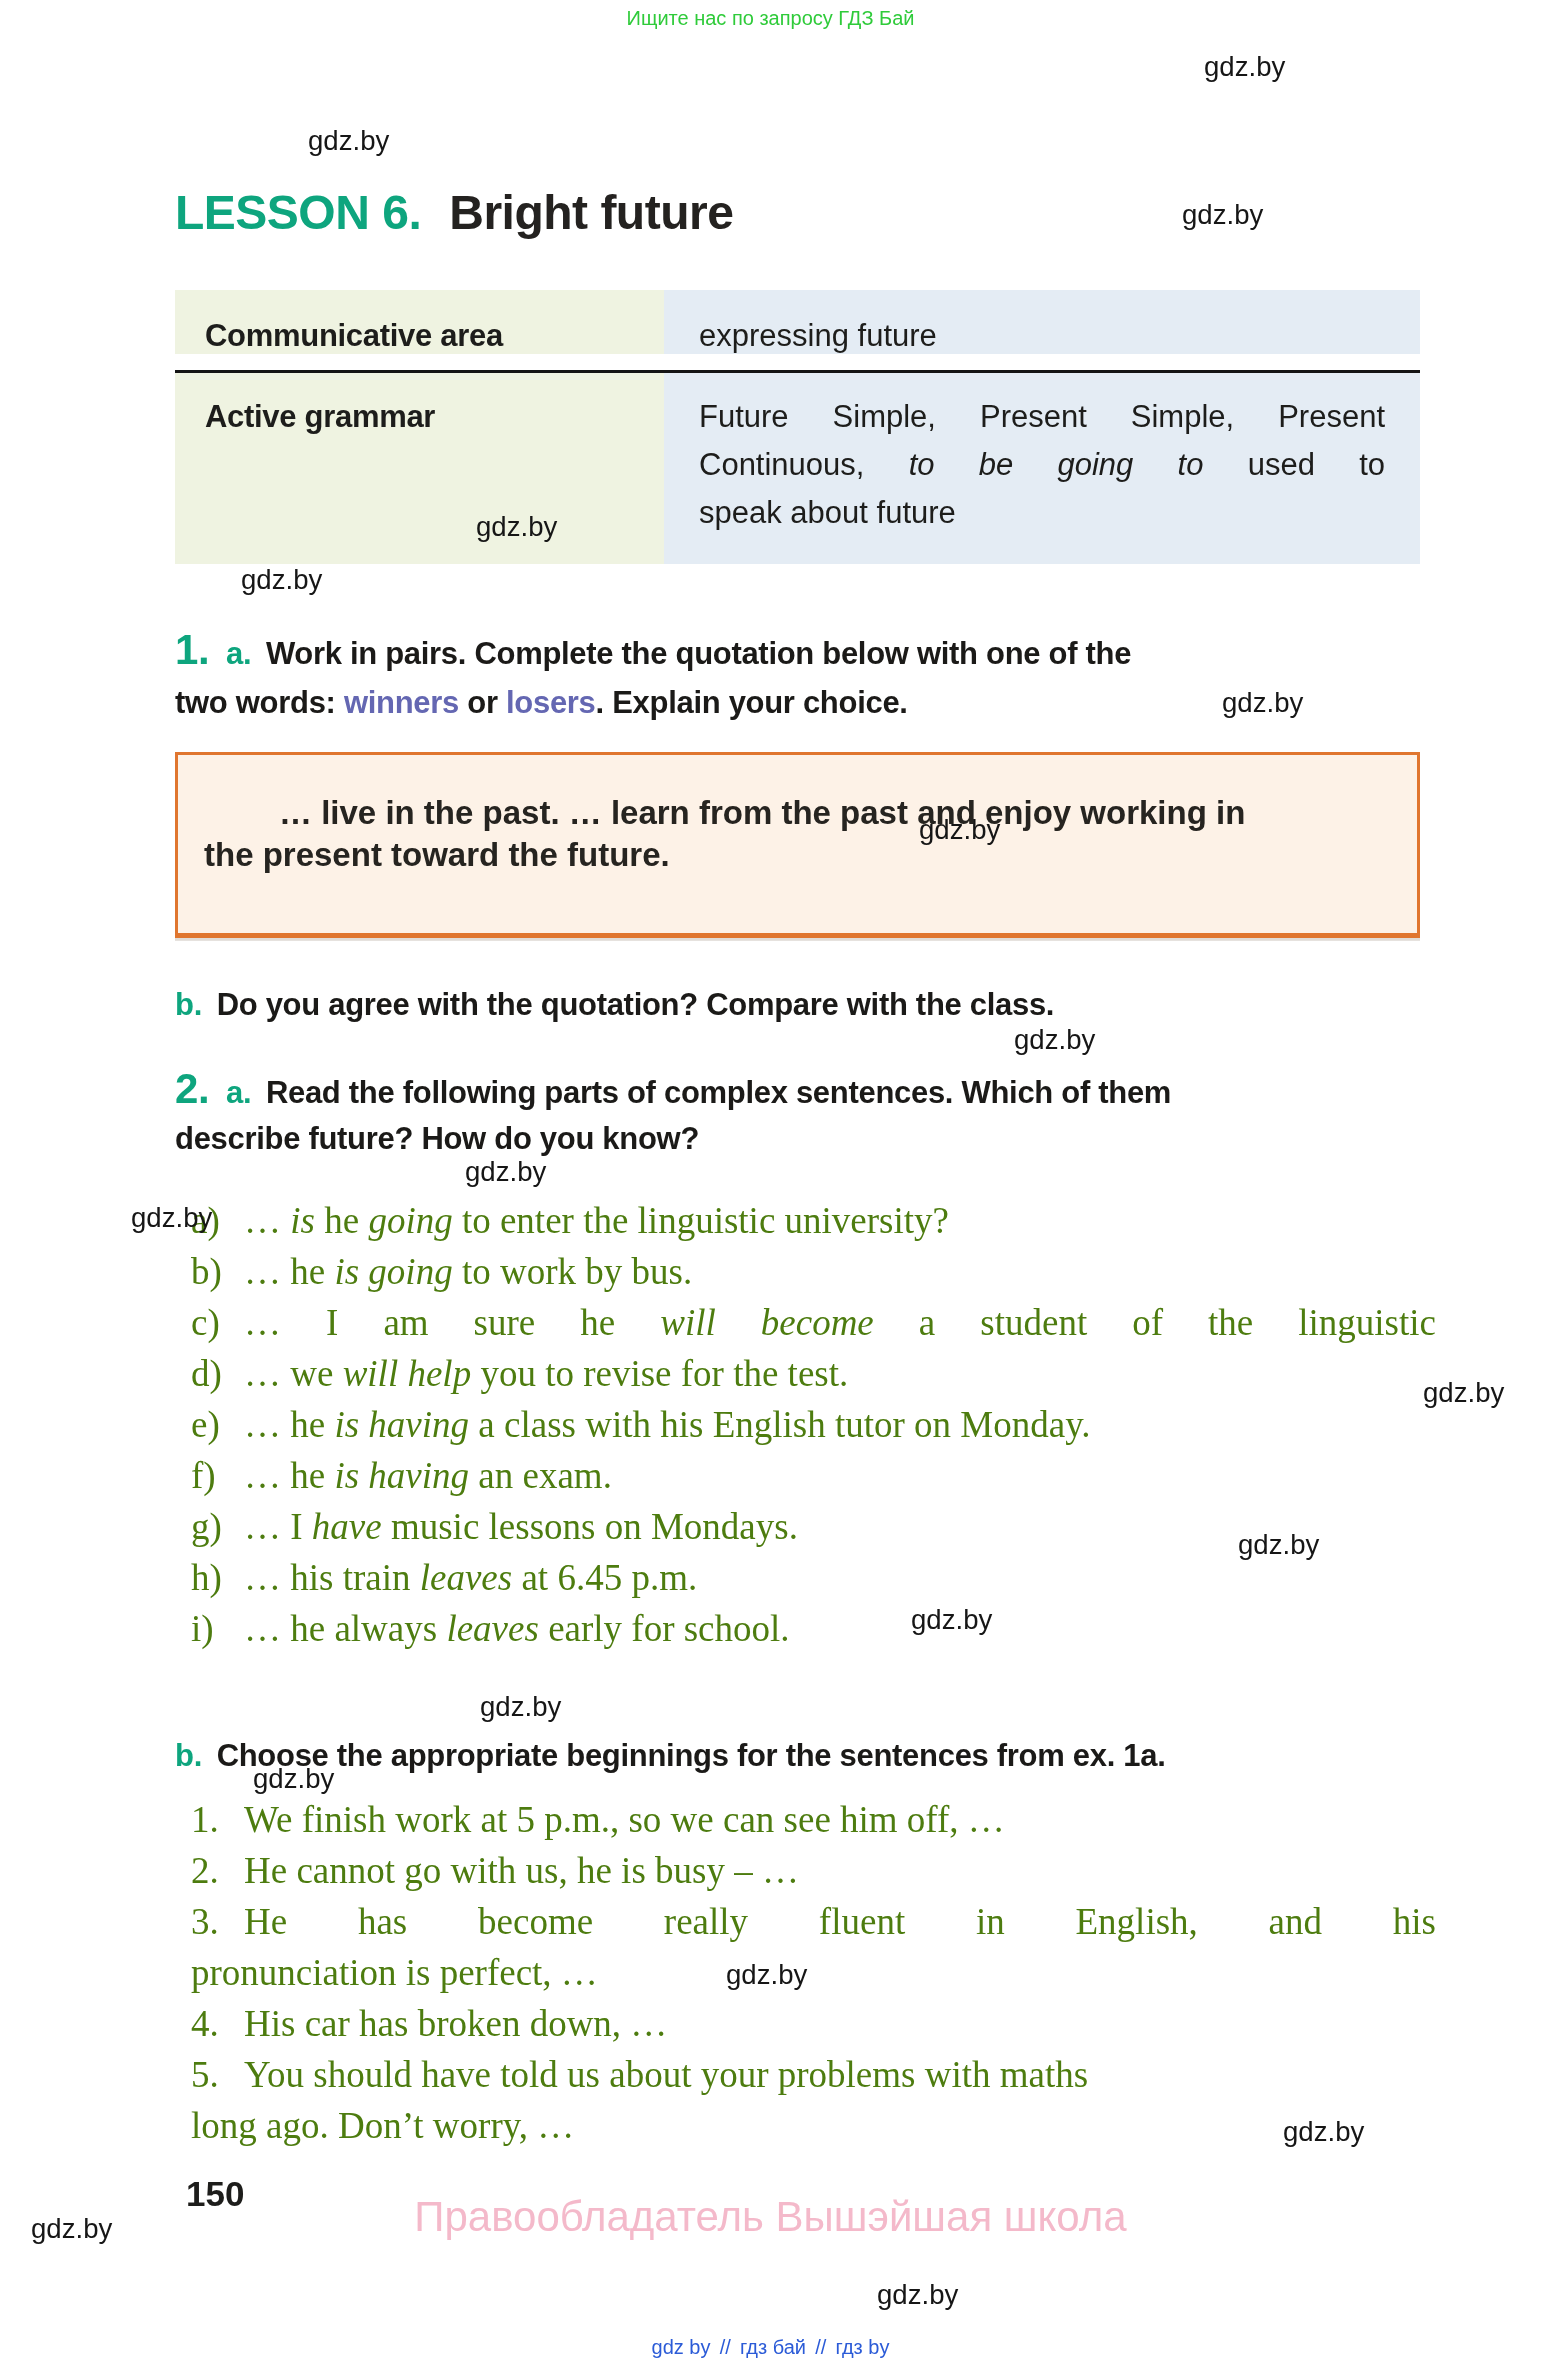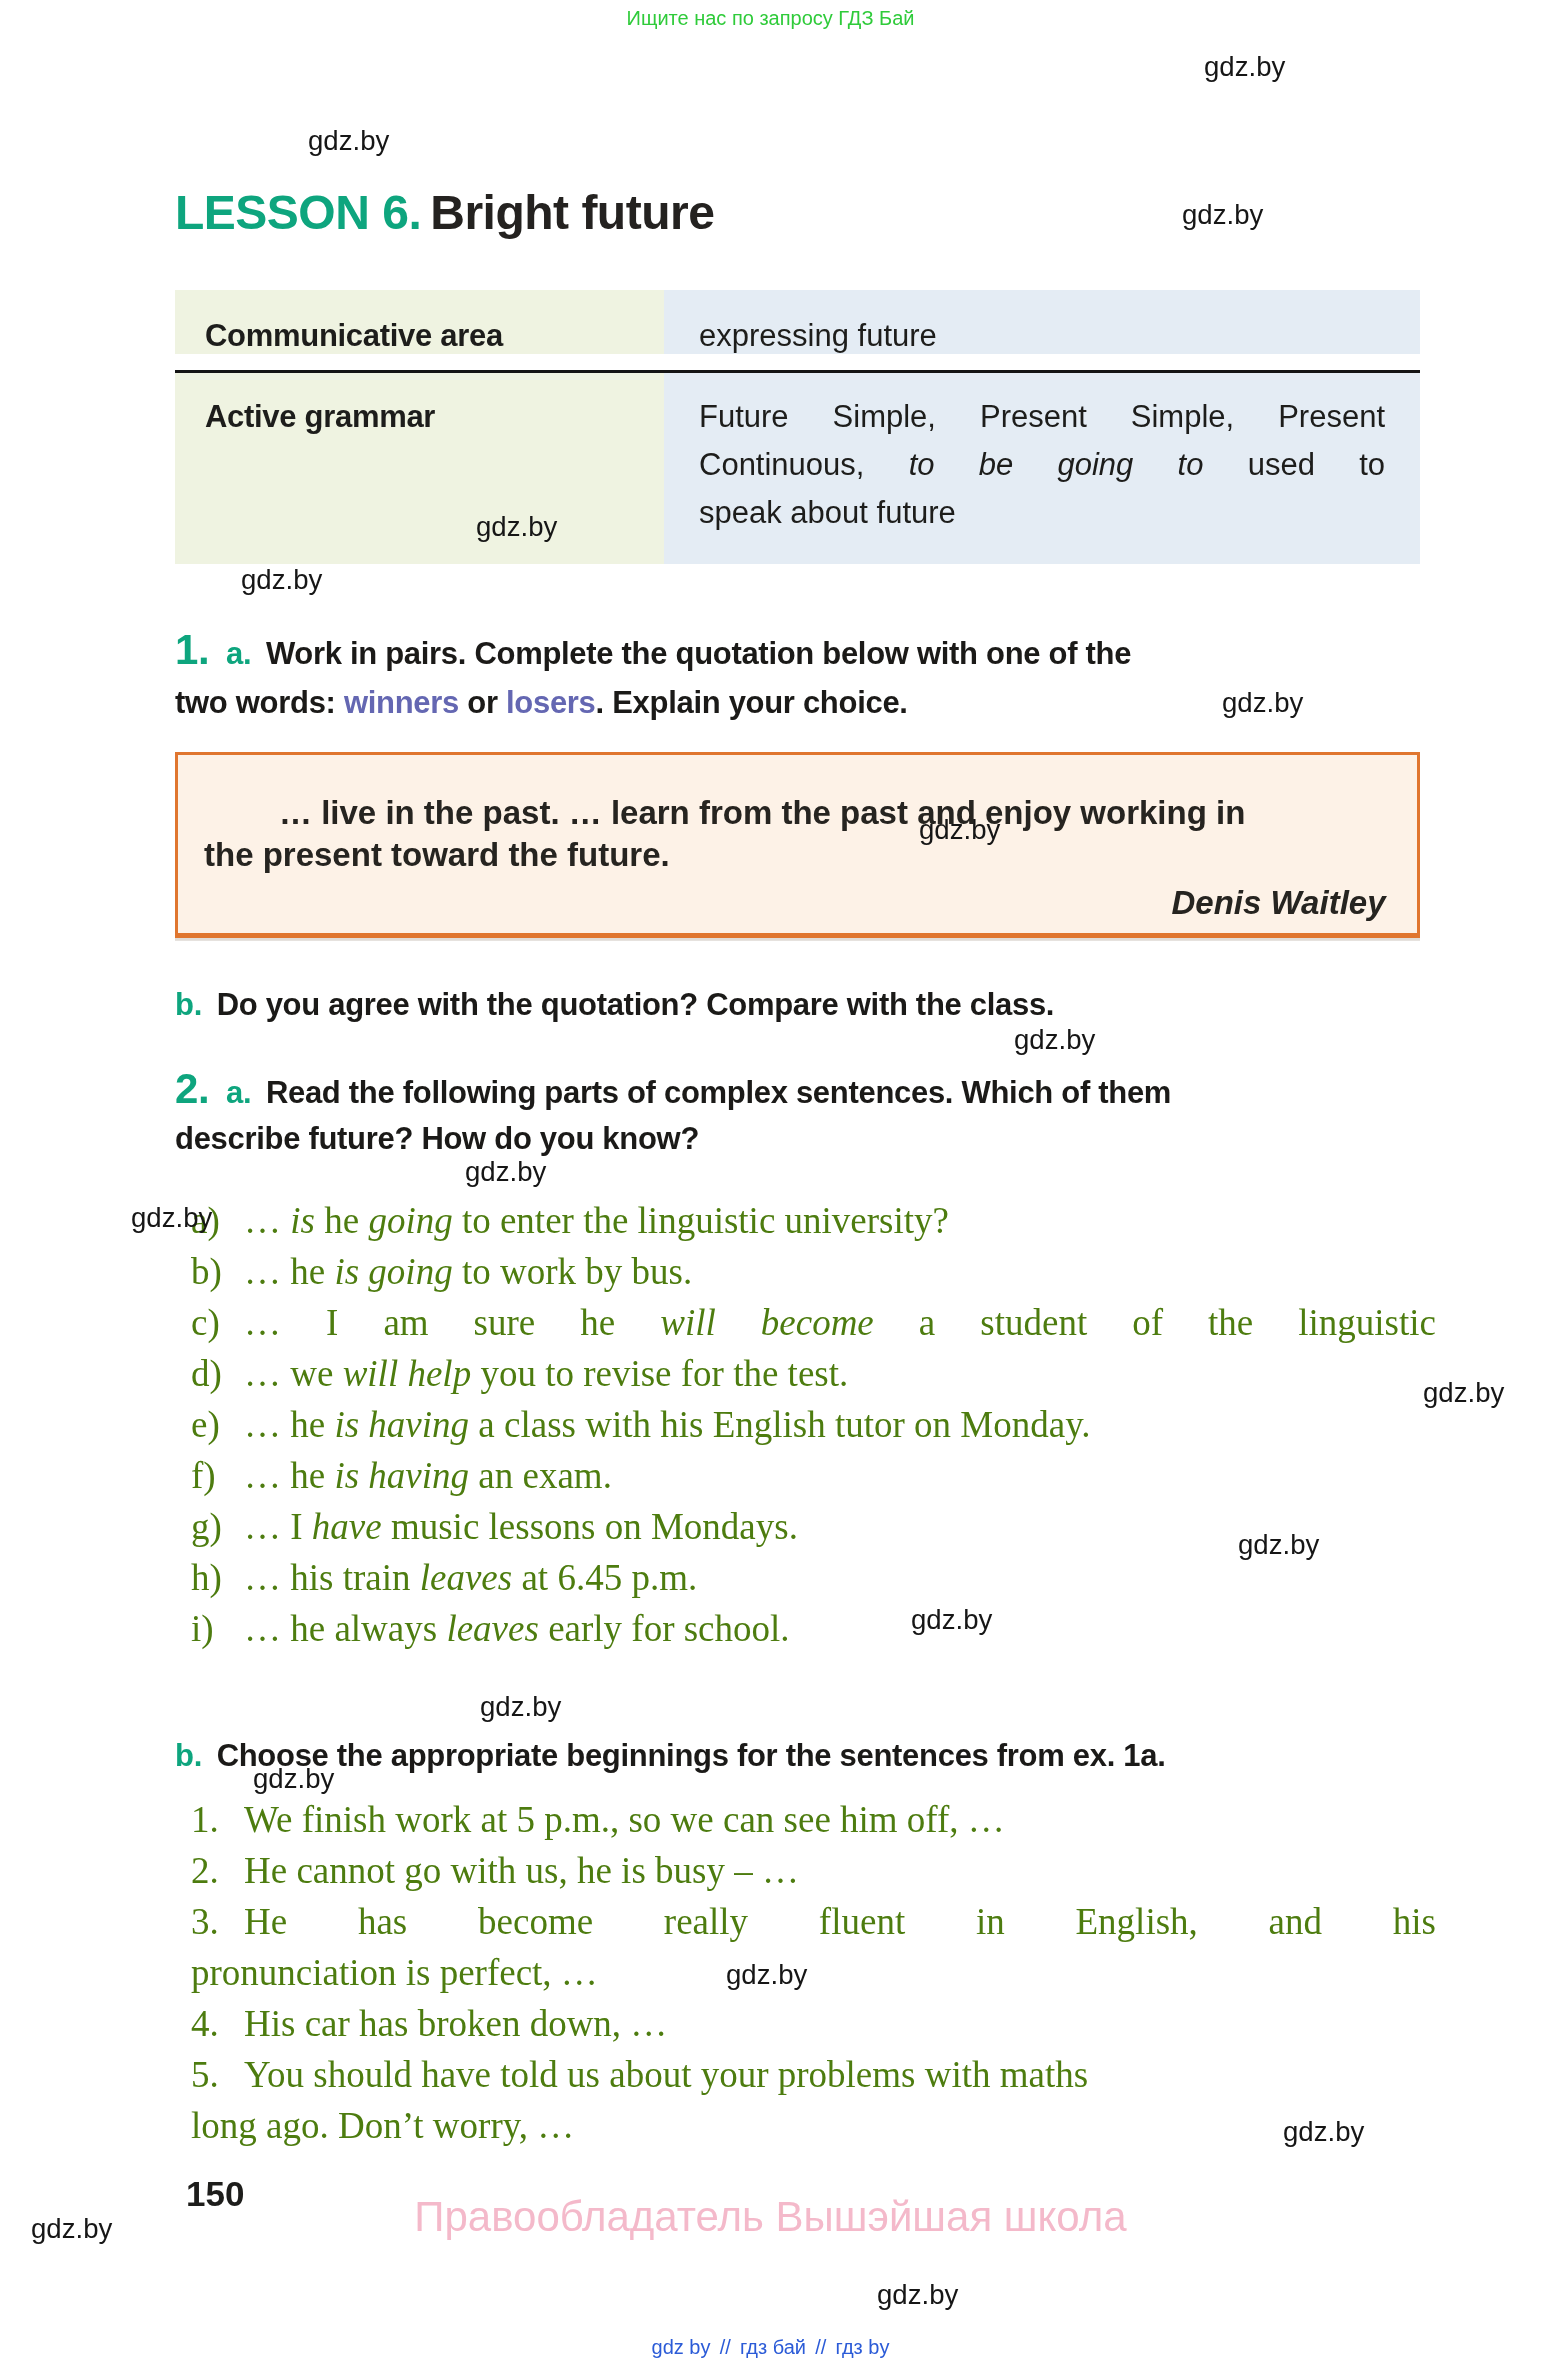--- a/index.html
+++ b/index.html
@@ -29,21 +29,21 @@
   .wm{
     position:absolute;color:#161616;font-size:27.6px;line-height:31px;
     font-weight:400;z-index:5;white-space:nowrap;
   }
   
   .title{
     position:absolute;left:175px;top:184px;margin:0;
     font-size:48px;line-height:57px;font-weight:700;letter-spacing:-0.5px;
   }
   .title .t-teal{color:var(--teal);}
-  .title .t-name{color:#242220;margin-left:9px;}
+  .title .t-name{color:#242220;margin-left:28px;}
   
   .itable{position:absolute;left:175px;top:274px;width:1245px;}
   .irow{display:flex;}
   .irow.r1{height:96px;border-bottom:3.7px solid #141414;align-items:center;}
   .irow.r2{height:191px;}
   .cell{box-sizing:border-box;}
   .cell.cl{width:489px;background:var(--table-left-bg);padding:27.6px 18.4px 0 30px;
     font-weight:700;font-size:31px;letter-spacing:-0.3px;}
   .cell.cr{width:756px;background:var(--table-right-bg);padding:27.6px 35px 0 35px;
     font-size:31px;font-weight:400;}
@@ -140,21 +140,20 @@
   <div class="ex abs" style="top:625px">
     <div>
       <span class="num">1.</span><span class="sub">a.</span><span>Work in pairs. Complete the quotation below with one of the</span>
     </div>
     <div>two words: <span class="bw">winners</span> or <span class="bw">losers</span>. Explain your choice.</div>
   </div>
 
   <div class="quote">
     <div class="q1">… live in the past. … learn from the past and enjoy working in</div>
     <div>the present toward the future.</div>
-    <div class="author">Denis Waitley</div>
   </div>
 
   <div class="ex abs" style="top:980px">
     <span class="sub">b.</span><span>Do you agree with the quotation? Compare with the class.</span>
   </div>
 
   <div class="ex abs" style="top:1066px;line-height:46px">
     <div>
       <span class="num">2.</span><span class="sub">a.</span><span>Read the following parts of complex sentences. Which of them</span>
     </div>

